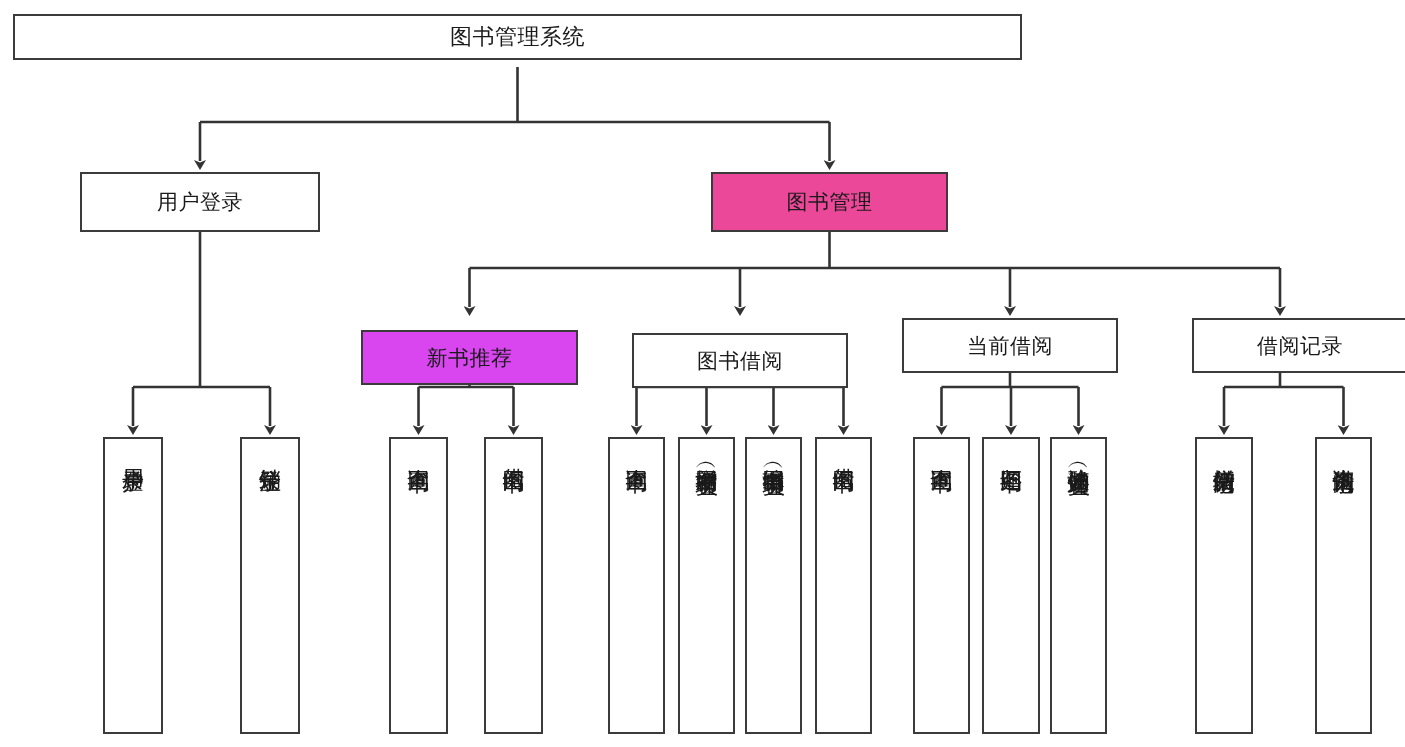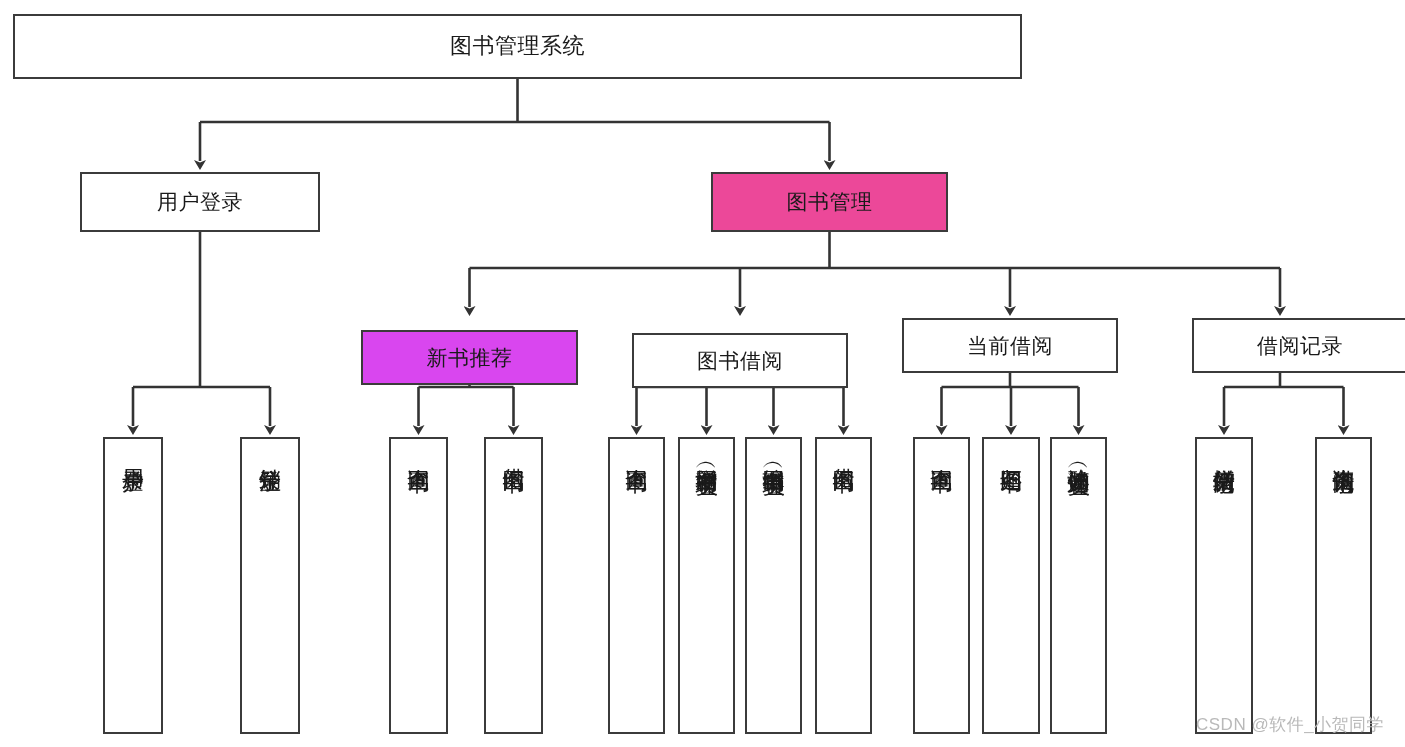--- a/index.html
+++ b/index.html
@@ -108,21 +108,21 @@
         <line x1="1011" y1="387" x2="1011" y2="426" stroke="#333333" stroke-width="2.6" marker-end="url(#arrow)"></line>
         <line x1="1078.5" y1="387" x2="1078.5" y2="426" stroke="#333333" stroke-width="2.6" marker-end="url(#arrow)"></line>
         <line x1="1280" y1="373" x2="1280" y2="387" stroke="#333333" stroke-width="2.6"></line>
         <line x1="1224" y1="387" x2="1343.5" y2="387" stroke="#333333" stroke-width="2.6"></line>
         <line x1="1224" y1="387" x2="1224" y2="426" stroke="#333333" stroke-width="2.6" marker-end="url(#arrow)"></line>
         <line x1="1343.5" y1="387" x2="1343.5" y2="426" stroke="#333333" stroke-width="2.6" marker-end="url(#arrow)"></line>
       </g>
   </svg>
 
   <div id="nodes">
-      <div class="node horizontal root" style="left: 13px; top: 14px; width: 1009px; height: 65px; border-color: rgb(59, 59, 59); background: rgb(255, 255, 255);">
+      <div class="node horizontal root" style="left: 13px; top: 14px; width: 1009px; height: 46px; border-color: rgb(59, 59, 59); background: rgb(255, 255, 255);">
         <span class="node-label">图书管理系统</span>
       </div>
       <div class="node horizontal" style="left: 80px; top: 172px; width: 240px; height: 60px; border-color: rgb(59, 59, 59); background: rgb(255, 255, 255);">
         <span class="node-label">用户登录</span>
       </div>
       <div class="node horizontal" style="left: 711px; top: 172px; width: 237px; height: 60px; border-color: rgb(59, 59, 59); background: #ec4899;">
         <span class="node-label">图书管理</span>
       </div>
       <div class="node horizontal" style="left: 361px; top: 318px; width: 217px; height: 55px; border-color: rgb(59, 59, 59); background: #d946ef; margin-top: 12px;">
         <span class="node-label">新书推荐</span>
@@ -170,14 +170,13 @@
         <span class="node-label">确认归还（管理员）</span>
       </div>
       <div class="node vertical" style="left: 1195px; top: 437px; width: 58px; height: 297px; border-color: rgb(59, 59, 59); background: rgb(255, 255, 255);">
         <span class="node-label">新增借阅记录</span>
       </div>
       <div class="node vertical" style="left: 1315px; top: 437px; width: 57px; height: 297px; border-color: rgb(59, 59, 59); background: rgb(255, 255, 255);">
         <span class="node-label">查询借阅记录</span>
       </div>
     </div>
 
-  <div class="watermark" style="left: 1196px; top: 713px; color: rgb(185, 185, 185);">CSDN @软件_小贺同学</div>
 </div>
 
 </body></html>

